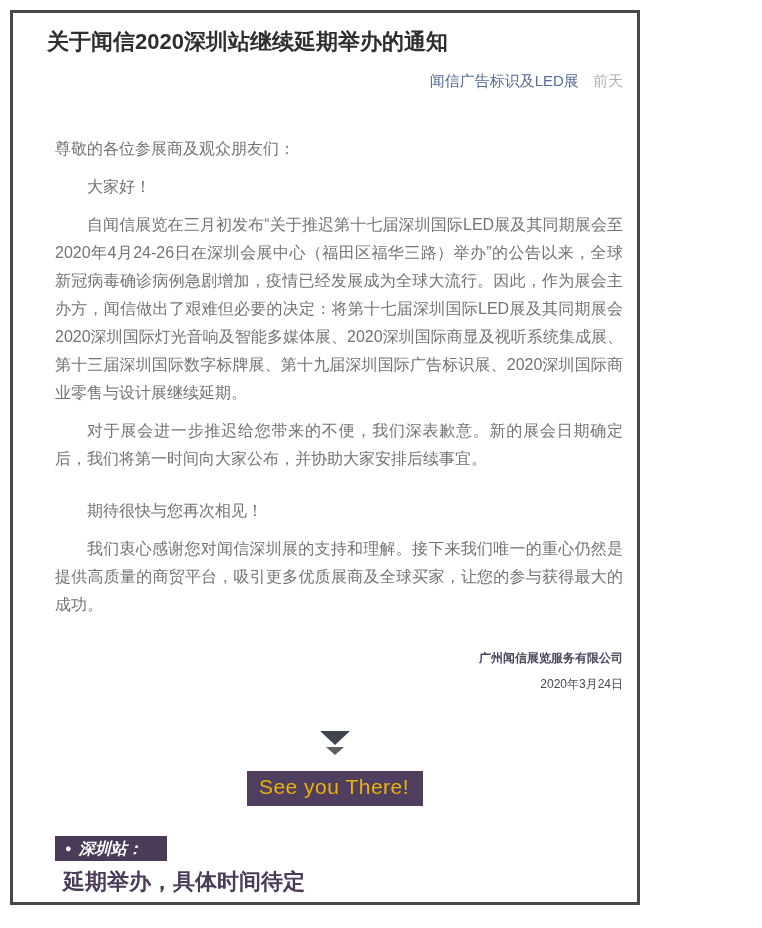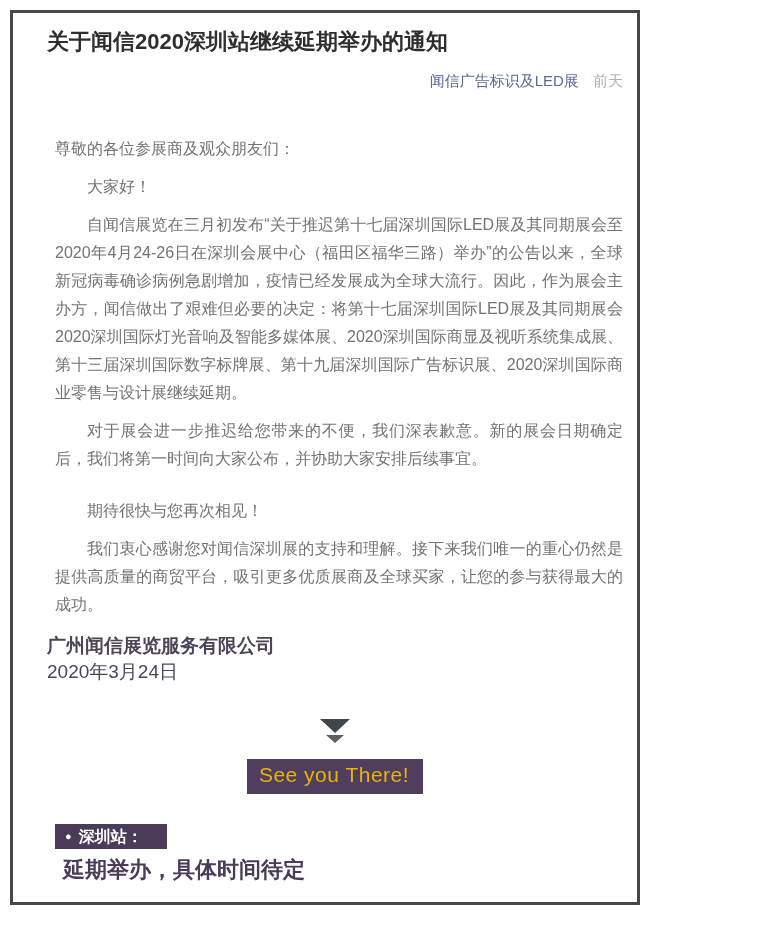--- a/index.html
+++ b/index.html
@@ -41,23 +41,23 @@
     line-height: 28px;
     color: #737373;
     margin: 10px 0;
     margin-left: 8px;
     text-align: justify;
   }
   .body-text p.indent { text-indent: 2em; }
   .body-text p.farewell { margin-top: 24px; }
 
   .signature {
-    margin-top: 14px;
-    text-align: left;
-    font-size: 19px;
+    margin-top: 26px;
+    text-align: right;
+    font-size: 12px;
     line-height: 26px;
     color: #4c4459;
   }
   .signature .company { font-weight: bold; }
 
   .arrow-wrap {
     margin-top: 34px;
     text-align: center;
   }
   .tri-big {
@@ -93,21 +93,21 @@
     font-size: 16px;
     line-height: 18px;
     padding: 3px 24px 3px 10px;
     margin-left: 8px;
   }
   .station-badge .bullet {
     font-size: 11px;
     vertical-align: 2px;
     margin-right: 7px;
   }
-  .station-row-1 { margin-top: 30px; }
+  .station-row-1 { margin-top: 30px; font-style: italic; }
   .station-row-2 { margin-top: 24px; }
   .station-info {
     font-size: 22px;
     font-weight: bold;
     color: #4a3b58;
     margin: 9px 0 0 16px;
     line-height: 24px;
   }
 </style>
 </head>

